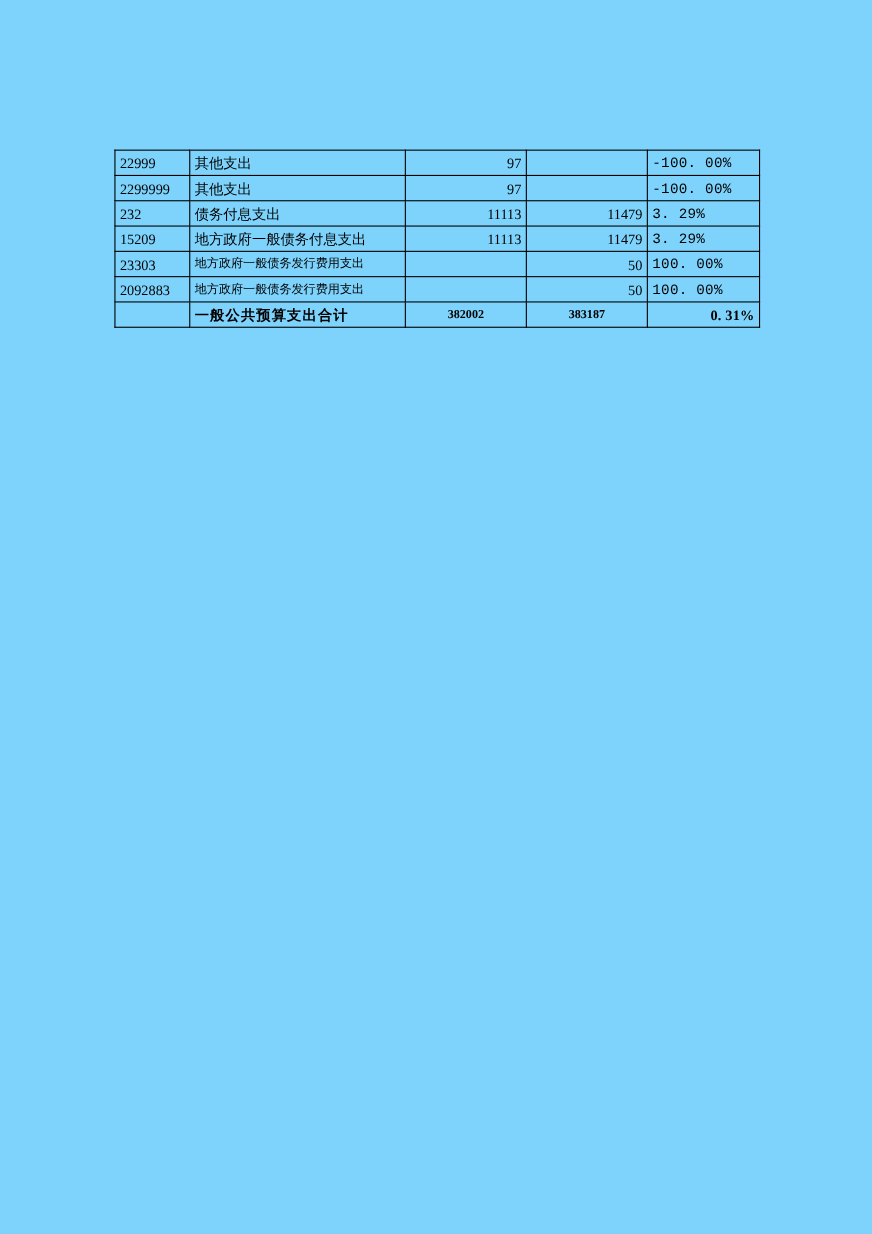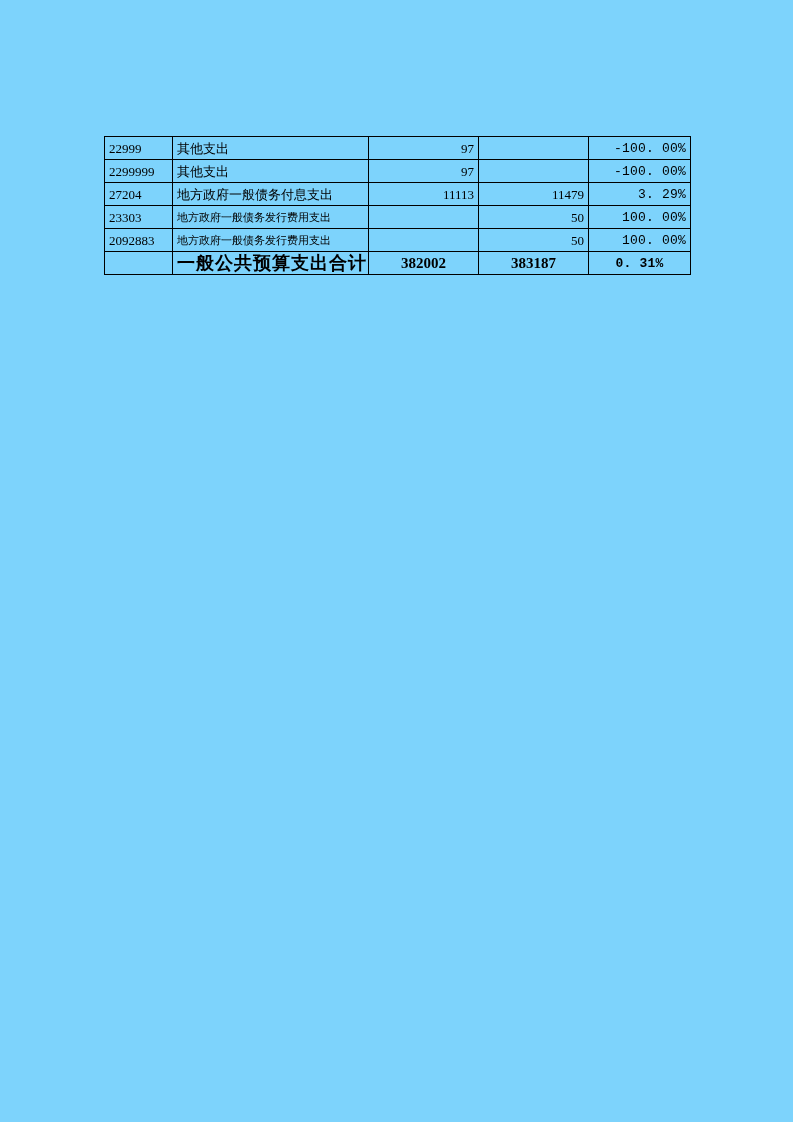--- a/index.html
+++ b/index.html
@@ -52,41 +52,40 @@
     font-size: 13.5px;
   }
   td.name.small {
     font-size: 11px;
   }
   td.num {
     text-align: right;
     font-size: 13.5px;
   }
   td.rate {
-    text-align: right;
     font-family: "Liberation Mono", monospace;
     font-size: 12.5px;
     letter-spacing: 0.2px;
   }
   tr.total td {
     font-weight: bold;
   }
   tr.total td.name {
-    text-align: right;
-    font-size: 18px;
+    text-align: left;
+    font-size: 13px;
     letter-spacing: 1px;
   }
   tr.total td.num {
     text-align: center;
-    font-size: 15px;
+    font-size: 11px;
     margin-top: 18px;
   }
   tr.total td.rate {
-    text-align: center;
-    font-family: Liberation Mono, monospace;
+    text-align: right;
+    font-family: Liberation Serif, serif;
     font-size: 13px;
   }
   .page-number {
     position: absolute;
     left: 0;
     top: 1018px;
     width: 793px;
     text-align: center;
     font-size: 17px;
     font-family: "Liberation Serif", serif;
@@ -118,23 +117,30 @@
         </tr>
 
         <tr>
           <td class="code">2299999</td>
           <td class="name">其他支出</td>
           <td class="num">97</td>
           <td class="num"></td>
           <td class="rate">-100. 00%</td>
         </tr>
 
+        <tr>
+          <td class="code">232</td>
+          <td class="name">债务付息支出</td>
+          <td class="num">11113</td>
+          <td class="num">11479</td>
+          <td class="rate">3. 29%</td>
+        </tr>
 
         <tr>
-          <td class="code">27204</td>
+          <td class="code">15209</td>
           <td class="name">地方政府一般债务付息支出</td>
           <td class="num">11113</td>
           <td class="num">11479</td>
           <td class="rate">3. 29%</td>
         </tr>
 
 
 
         <tr>
           <td class="code">23303</td>

